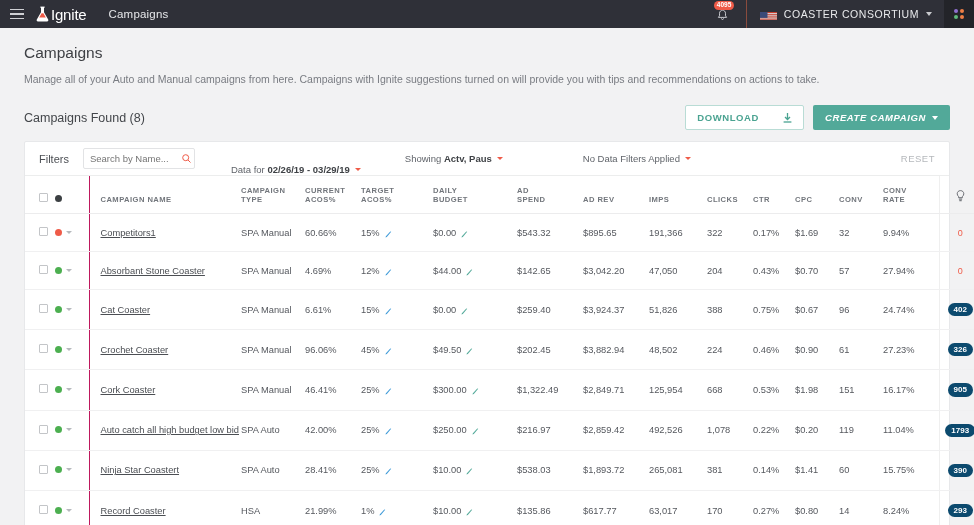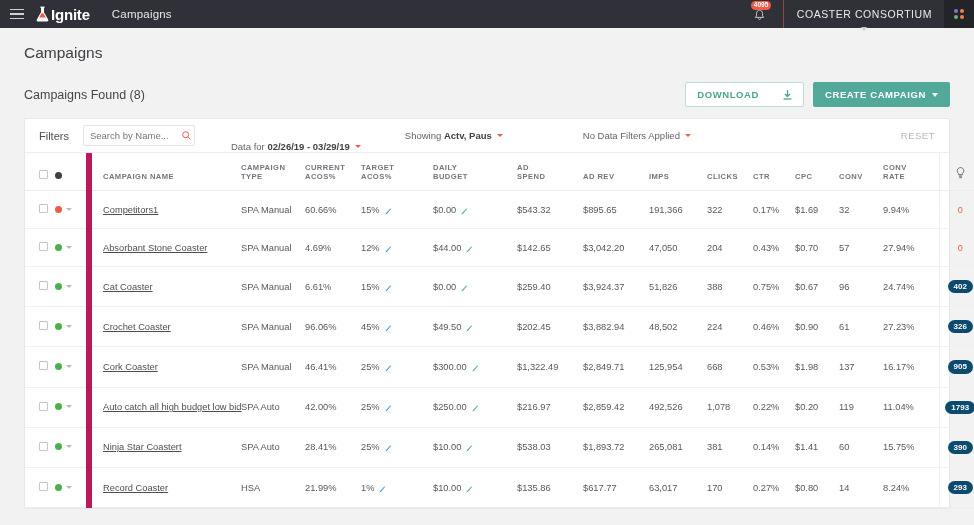--- a/index.html
+++ b/index.html
@@ -15,35 +15,35 @@
   .topbar {
     height: 28px; background: #2f3038;
     display: flex; align-items: center;
     position: relative;
   }
   .hamburger { width: 34px; display: flex; flex-direction: column; align-items: center; gap: 3px; cursor: pointer; }
   .hamburger span { display: block; width: 14px; height: 1.5px; background: #cfd0d4; }
   .brand { display: flex; align-items: center; gap: 2px; margin-left: 2px; }
   .flask { width: 13px; height: 16px; position: relative; }
   .flask svg { display: block; }
-  .brand-name { color: #ffffff; font-size: 15px; font-weight: bold; letter-spacing: -0.2px; }
+  .brand-name { color: #ffffff; font-size: 15px; font-weight: normal; letter-spacing: -0.2px; }
   .nav-link { color: #e6e7ea; font-size: 11.5px; margin-left: 22px; letter-spacing: .2px; }
 
   .top-right { position: absolute; right: 0; top: 0; height: 28px; display: flex; align-items: center; }
   .bell-wrap { position: relative; width: 46px; height: 28px; display: flex; align-items: center; justify-content: center; }
   .bell { width: 11px; height: 13px; position: relative; }
   .badge-count {
     position: absolute; top: 1px; left: 14px;
     background: #ef5b48; color: #fff;
     font-size: 6.5px; font-weight: bold;
     border-radius: 7px; padding: 1px 3px 1px 3px;
     line-height: 1; white-space: nowrap;
   }
   .divider-v { width: 1px; height: 28px; background: #8a4b3d; }
-  .acct { display: flex; align-items: center; gap: 7px; padding: 0 12px 0 13px; height: 27px; flex-direction: column; }
+  .acct { display: flex; align-items: center; gap: 7px; padding: 0 12px 0 13px; height: 27px; }
   .flag { width: 17px; height: 11px; position: relative; overflow: hidden; border: 0; }
   .acct-name { color: #e9eaec; font-size: 10.5px; letter-spacing: .55px; }
   .caret-down { width: 0; height: 0; border-left: 3.5px solid transparent; border-right: 3.5px solid transparent; border-top: 4px solid #c9cace; }
   .apps { width: 30px; height: 28px; background: #232429; display: flex; align-items: center; justify-content: center; }
   .apps-grid { display: grid; grid-template-columns: repeat(2, 4px); grid-template-rows: repeat(2, 4px); gap: 2.5px; }
   .apps-grid i { display: block; width: 4px; height: 4px; border-radius: 50%; }
 
   
   .page { padding: 0 24px; }
   .page-title { font-size: 15.5px; color: #3f4145; margin-top: 16px; font-weight: normal; }
@@ -53,21 +53,21 @@
   .found { font-size: 12.5px; color: #43464a; }
   .toolbar-actions { margin-left: auto; display: flex; align-items: center; gap: 9px; }
   .btn {
     height: 25px; display: inline-flex; align-items: center; gap: 6px;
     font-size: 9.5px; letter-spacing: .6px; font-weight: bold;
     padding: 0 11px; border-radius: 2px; cursor: pointer;
     border: 1px solid transparent; background: none;
     font-family: "Liberation Sans", sans-serif;
   }
   .btn-outline { border-color: #b9dcd5; color: #4aa391; background: #fff; gap: 24px; }
-  .btn-primary { background: #52a999; color: #fff; }
+  .btn-primary { background: #52a999; color: #fff; font-style: italic; }
   .btn-disabled { color: #b9bbbe; background: #ededee; cursor: default; }
   .dl-icon { width: 9px; height: 10px; position: relative; }
   .mini-caret { width: 0; height: 0; border-left: 3.5px solid transparent; border-right: 3.5px solid transparent; border-top: 4px solid currentColor; }
 
   
   .card { background: #fff; margin-top: 11px; border: 1px solid #e7e8ea; border-radius: 2px; }
   .filters {
     height: 34px; display: flex; align-items: center; padding: 0 14px;
     border-bottom: 1px solid #eceded; font-size: 10px; color: #5c6067;
   }
@@ -111,21 +111,21 @@
   .c-spend { width: 66px; }
   .c-rev   { width: 66px; }
   .c-imps  { width: 58px; }
   .c-clicks{ width: 46px; }
   .c-ctr   { width: 42px; }
   .c-cpc   { width: 44px; }
   .c-conv  { width: 44px; }
   .c-convr { width: 56px; }
   .c-bulb  { width: 42px; text-align: center; }
 
-  .sep-left { border-left: 6px solid #be185d; padding-left: 11px !important; }
+  .sep-left { border-left: 1px solid #be185d; padding-left: 11px !important; }
   .sep-right-head { border-left: 1px solid #efefef; }
 
   .cb { width: 9px; height: 9px; border: 1px solid #c3c5c8; border-radius: 1px; display: inline-block; cursor: pointer; }
   .statusdot { display: inline-flex; align-items: center; gap: 4px; cursor: pointer; }
   .dot { width: 7px; height: 7px; border-radius: 50%; display: inline-block; }
   .dot-caret { width: 0; height: 0; border-left: 3px solid transparent; border-right: 3px solid transparent; border-top: 3.5px solid #b6b9bd; }
   .camp-link { color: #4b4e53; text-decoration: underline; font-size: 9.3px; cursor: pointer; }
   .pencil { width: 7px; height: 7px; margin-left: 5px; display: inline-block; vertical-align: middle; }
   .sugg-zero { color: #ef5b48; font-size: 9px; }
   .sugg-pill {
@@ -190,20 +190,21 @@
         <i style="background:#5fba7d"></i>
           <i style="background:#ef7f45"></i>
       </span>
     </div>
   </div>
 </div>
 
 <div class="page">
 
   <h1 class="page-title">Campaigns</h1>
+  <p class="page-sub">Manage all of your Auto and Manual campaigns from here. Campaigns with Ignite suggestions turned on will provide you with tips and recommendations on actions to take.</p>
 
   <div class="toolbar">
     <span class="found">Campaigns Found (8)</span>
     <div class="toolbar-actions">
       <button class="btn btn-outline">
         <span>DOWNLOAD</span>
         <span class="dl-icon">
           <svg width="9" height="10" viewBox="0 0 9 10">
             <path d="M4.5 0v6M2 4l2.5 2.5L7 4" fill="none" stroke="#4aa391" stroke-width="1.3"></path>
             <path d="M0.6 9h7.8" stroke="#4aa391" stroke-width="1.3"></path>
@@ -417,21 +418,21 @@
                 </svg></span></td>
             <td class="c-bud">$300.00<span class="pencil"><svg width="7" height="7" viewBox="0 0 7 7">
                   <path d="M0.5 6.5l1.3-.4L6.2.7l-.9-.2L0.9 5.2z" fill="#52a999"></path>
                 </svg></span></td>
             <td class="c-spend">$1,322.49</td>
             <td class="c-rev">$2,849.71</td>
             <td class="c-imps">125,954</td>
             <td class="c-clicks">668</td>
             <td class="c-ctr">0.53%</td>
             <td class="c-cpc">$1.98</td>
-            <td class="c-conv">137</td>
+            <td class="c-conv">151</td>
             <td class="c-convr">16.17%</td>
             <td class="c-bulb sep-right-head"><span class="sugg-pill">905</span></td>
           </tr>
           <tr>
             <td class="c-check"><span class="cb"></span></td>
             <td class="c-dot"><span class="statusdot">
                 <span class="dot" style="background:#4caf50"></span>
                 <span class="dot-caret"></span>
               </span></td>
             <td class="c-name sep-left"><span class="camp-link">Auto catch all high budget low bid</span></td>

